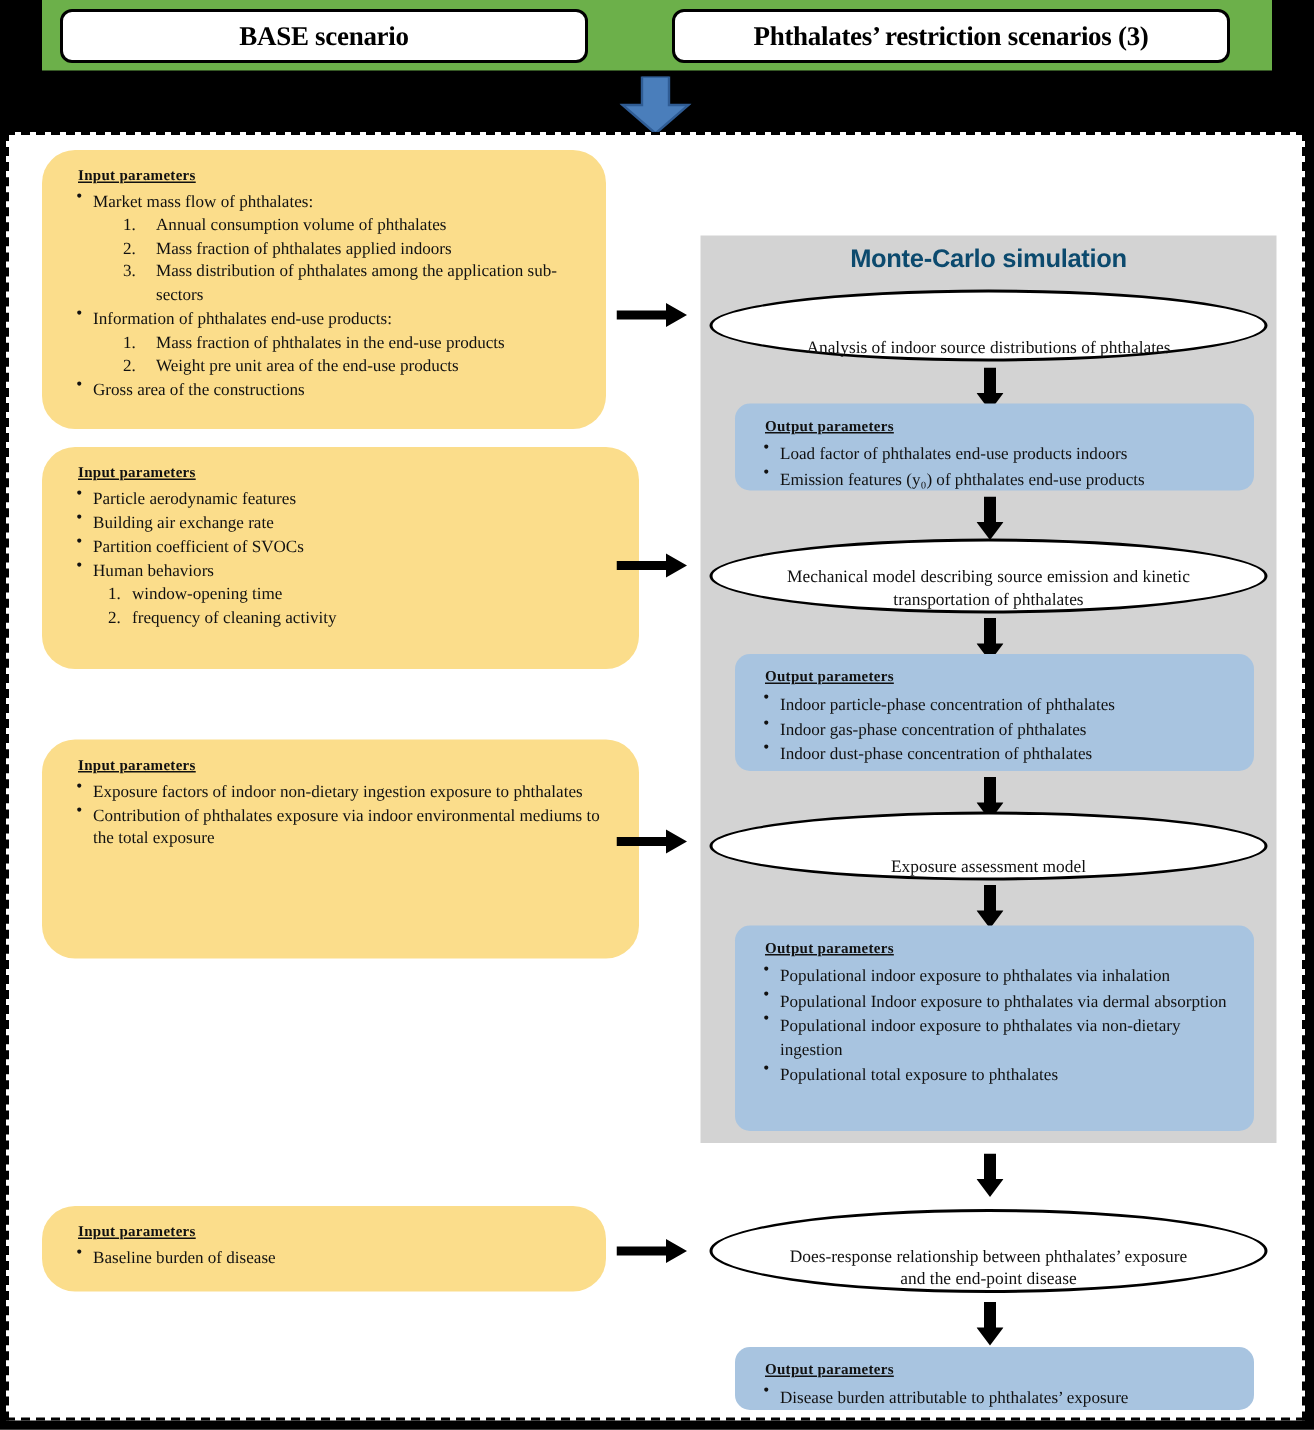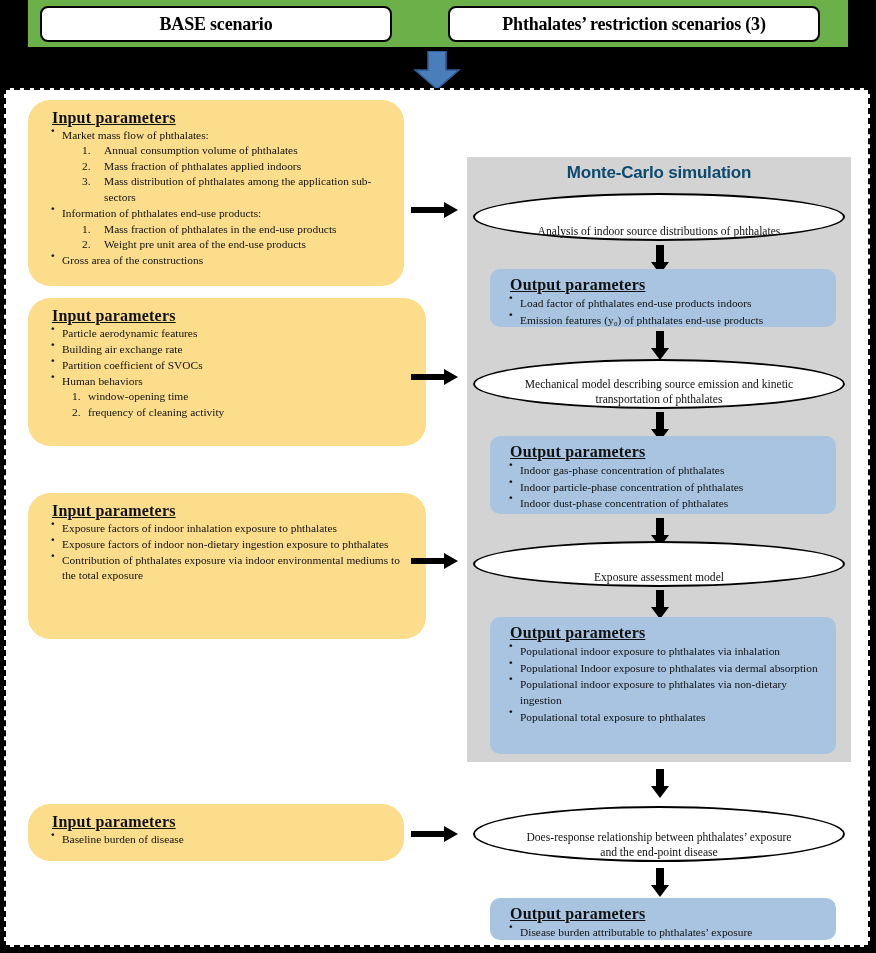--- a/index.html
+++ b/index.html
@@ -44,21 +44,21 @@
     box-sizing:border-box;
     padding:10px 14px 8px 18px;
     font-size:11.4px;line-height:15.6px;color:#111;
   }
   #input-box-1{left:22px;top:10px;width:376px;height:186px;}
   #input-box-2{left:22px;top:208px;width:398px;height:148px;}
   #input-box-3{left:22px;top:403px;width:398px;height:146px;}
   #input-box-4{left:22px;top:714px;width:376px;height:57px;}
 
   .param-title{
-    font-weight:bold;text-decoration:underline;font-size:16px;
+    font-weight:bold;text-decoration:underline;font-size:10px;
     margin:0 0 2px 6px;letter-spacing:0.2px;
   }
   ul.bullets{margin:0;padding:0;list-style:none;}
   ul.bullets > li{
     position:relative;padding-left:16px;margin:0 0 0.5px 0;
   }
   ul.bullets > li::before{
     content:"·";position:absolute;left:4px;top:-5px;font-size:17px;font-weight:bold;
   }
   ol.numbered{margin:0 0 0 20px;padding:0;list-style:none;counter-reset:ni;}
@@ -160,21 +160,20 @@
           <li><span>window-opening time</span></li>
           <li><span>frequency of cleaning activity</span></li>
         </ol>
       </li>
     </ul>
   </div>
 
   <div class="input-box" id="input-box-3">
     <div class="param-title">Input parameters</div>
     <ul class="bullets">
-      <li><span>Exposure factors of indoor inhalation exposure to phthalates</span></li>
       <li><span>Exposure factors of indoor non-dietary ingestion exposure to phthalates</span></li>
       <li><span>Contribution of phthalates exposure via indoor environmental mediums to the total exposure</span></li>
     </ul>
   </div>
 
   <div class="input-box" id="input-box-4">
     <div class="param-title">Input parameters</div>
     <ul class="bullets">
       <li><span>Baseline burden of disease</span></li>
     </ul>
@@ -232,22 +231,22 @@
   </div>
   <div class="v-arrow" style="left:645px;top:322px;">
     <svg width="18" height="30" viewBox="0 0 18 30">
         <polygon points="5,0 13,0 13,17 18,17 9,29 0,17 5,17" fill="#000"></polygon>
       </svg>
   </div>
 
   <div class="output-box" style="left:484px;top:346px;width:346px;height:78px;">
     <div class="param-title">Output parameters</div>
     <ul class="bullets">
+      <li><span>Indoor particle-phase concentration of phthalates</span></li>
       <li><span>Indoor gas-phase concentration of phthalates</span></li>
-      <li><span>Indoor particle-phase concentration of phthalates</span></li>
       <li><span>Indoor dust-phase concentration of phthalates</span></li>
     </ul>
   </div>
   <div class="v-arrow" style="left:645px;top:428px;">
     <svg width="18" height="30" viewBox="0 0 18 30">
         <polygon points="5,0 13,0 13,17 18,17 9,29 0,17 5,17" fill="#000"></polygon>
       </svg>
   </div>
 
   <div class="ellipse" style="left:467px;top:451px;width:372px;height:46px;">

